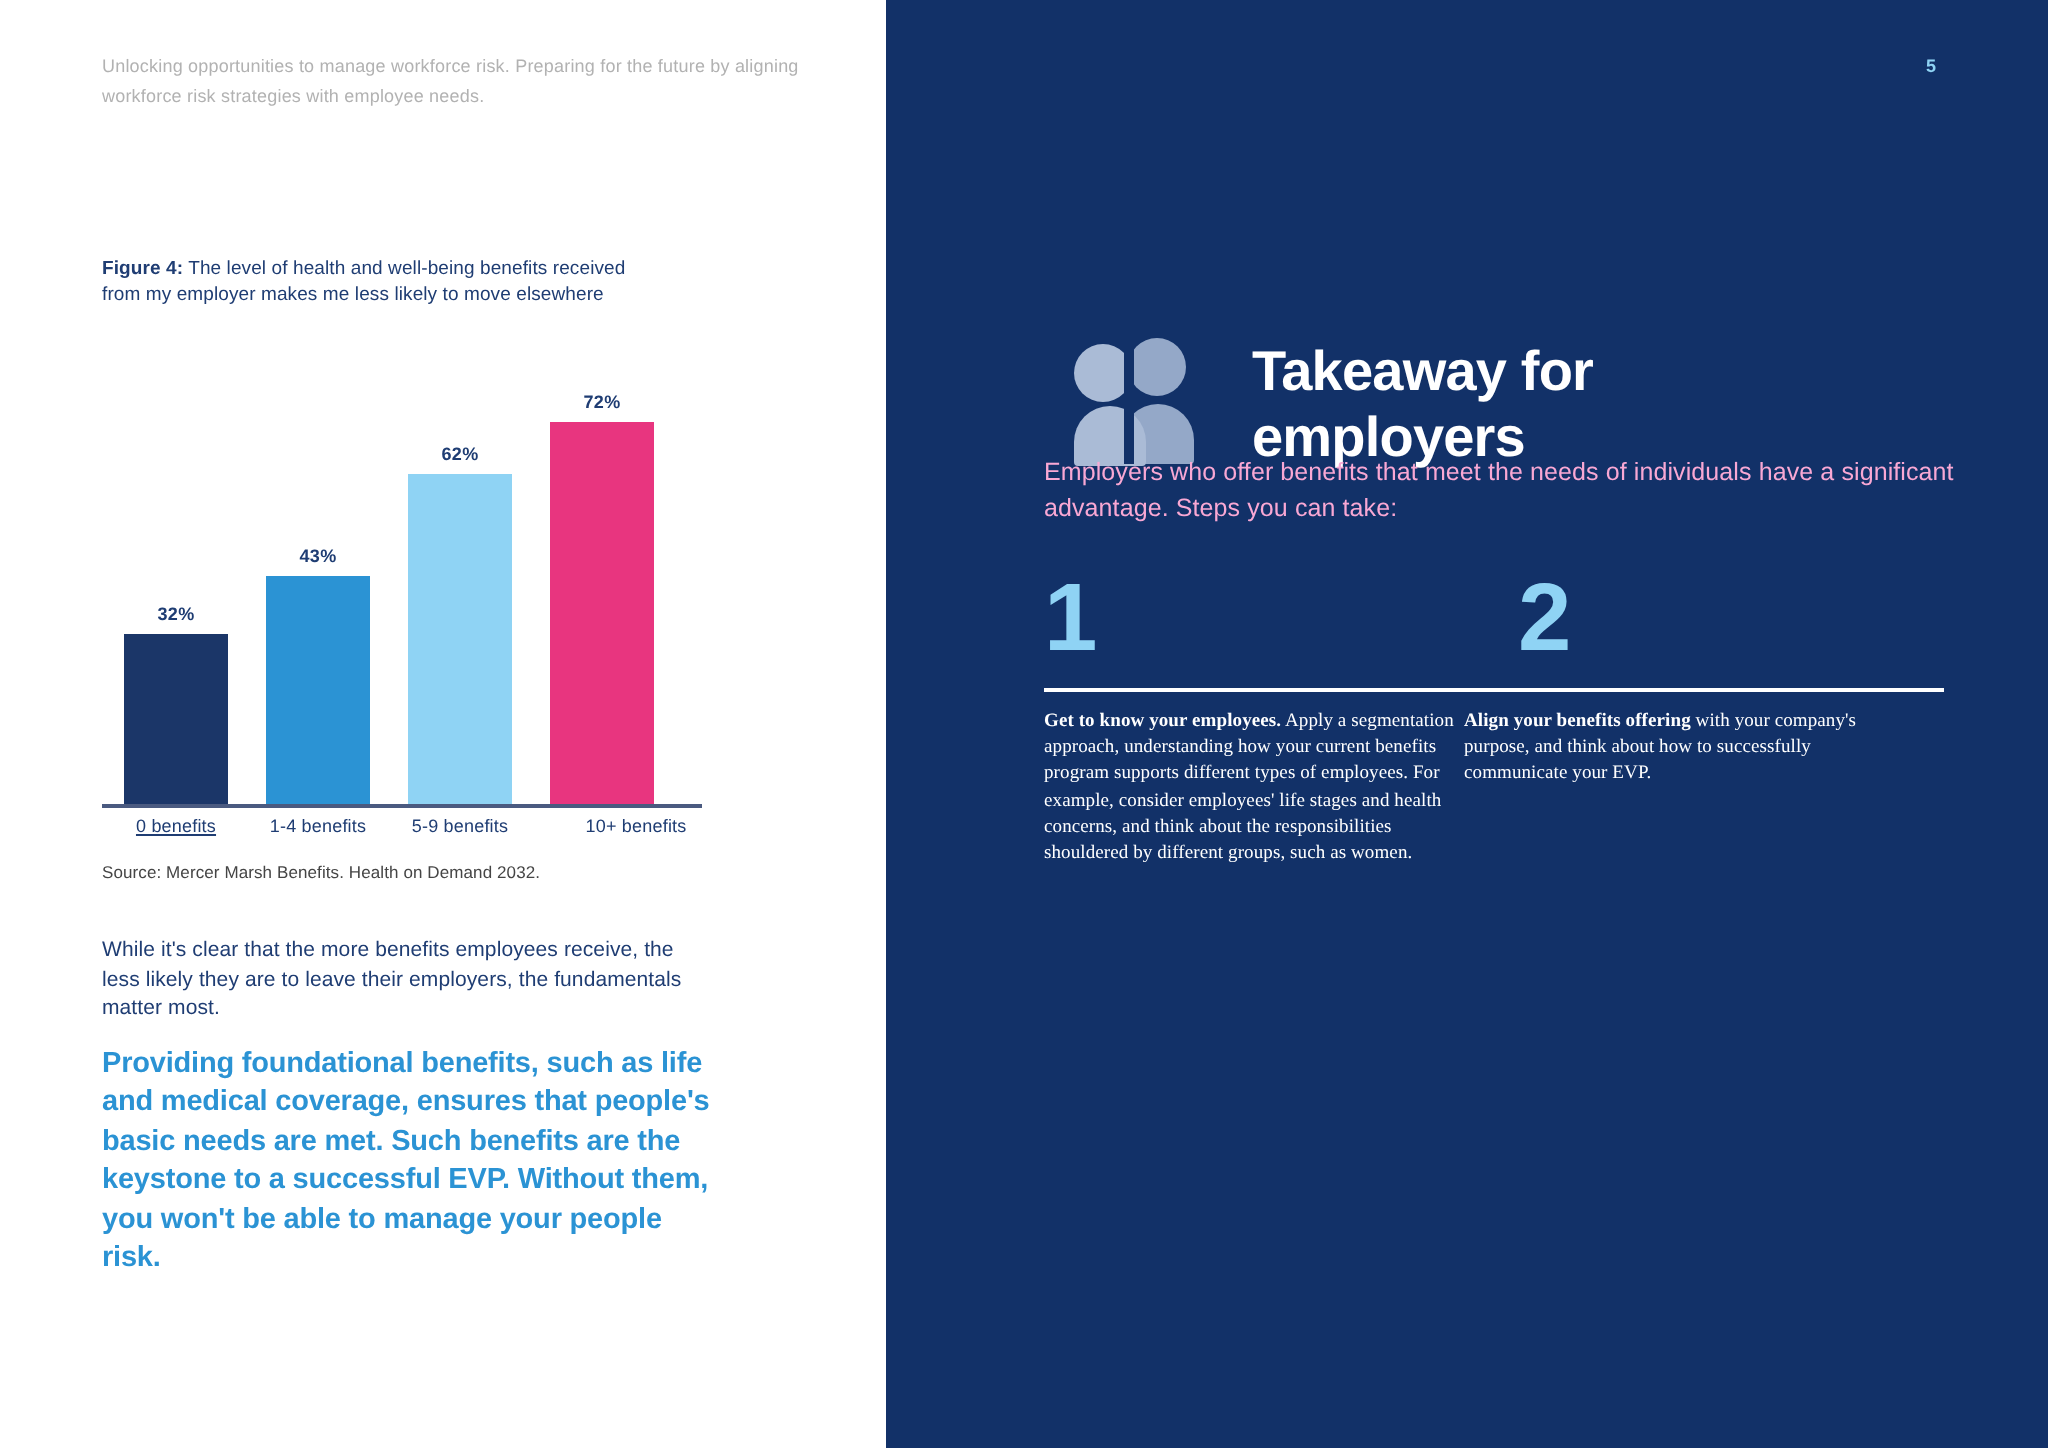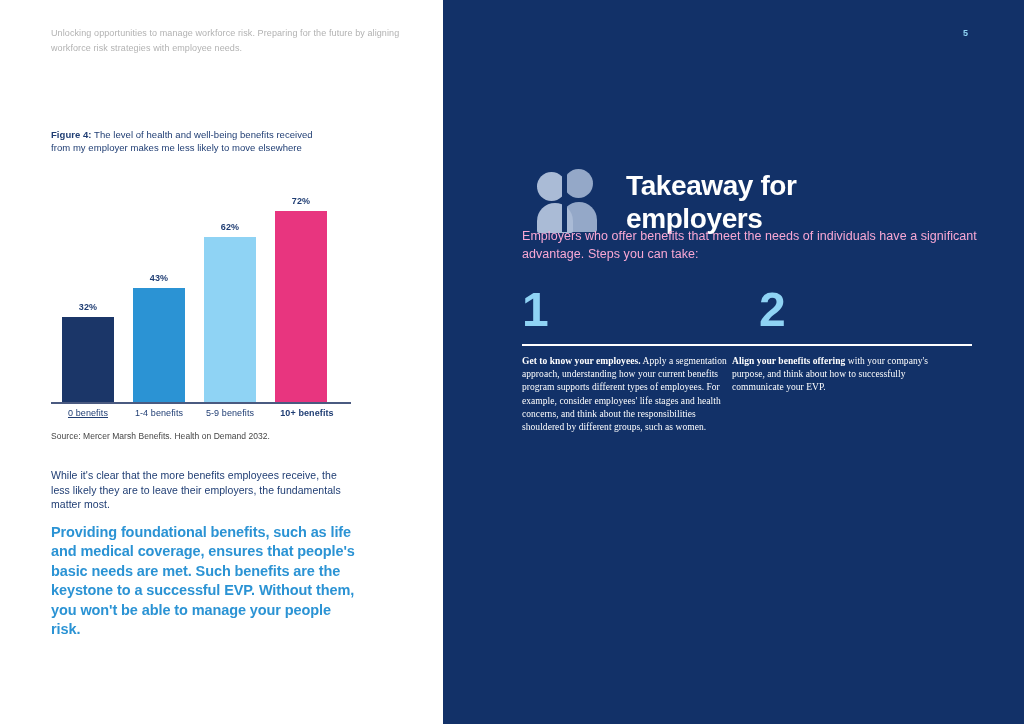--- a/index.html
+++ b/index.html
@@ -56,21 +56,21 @@
   }
   .bar { width: 52px; }
   .x-labels { position: absolute; left: 0; top: 232px; right: 0; height: 18px; }
   .x-label {
     position: absolute; width: 86px; text-align: center;
     font-size: 9px; color: #1f3d73; letter-spacing: .1px;
   }
   .x-label.c0 { left: -6px; text-decoration: underline; }
   .x-label.c1 { left: 65px; }
   .x-label.c2 { left: 136px; }
-  .x-label.c3 { left: 213px; font-weight: bold; }
+  .x-label.c3 { left: 224px; }
 
   .source {
     position: absolute; left: 51px; top: 431px; width: 340px;
     font-size: 8.5px; color: #454545; letter-spacing: .05px;
   }
   .body-para {
     position: absolute; left: 51px; top: 468px; width: 300px;
     font-size: 10.5px; line-height: 14.5px; color: #1f3d73;
     letter-spacing: .05px;
   }

